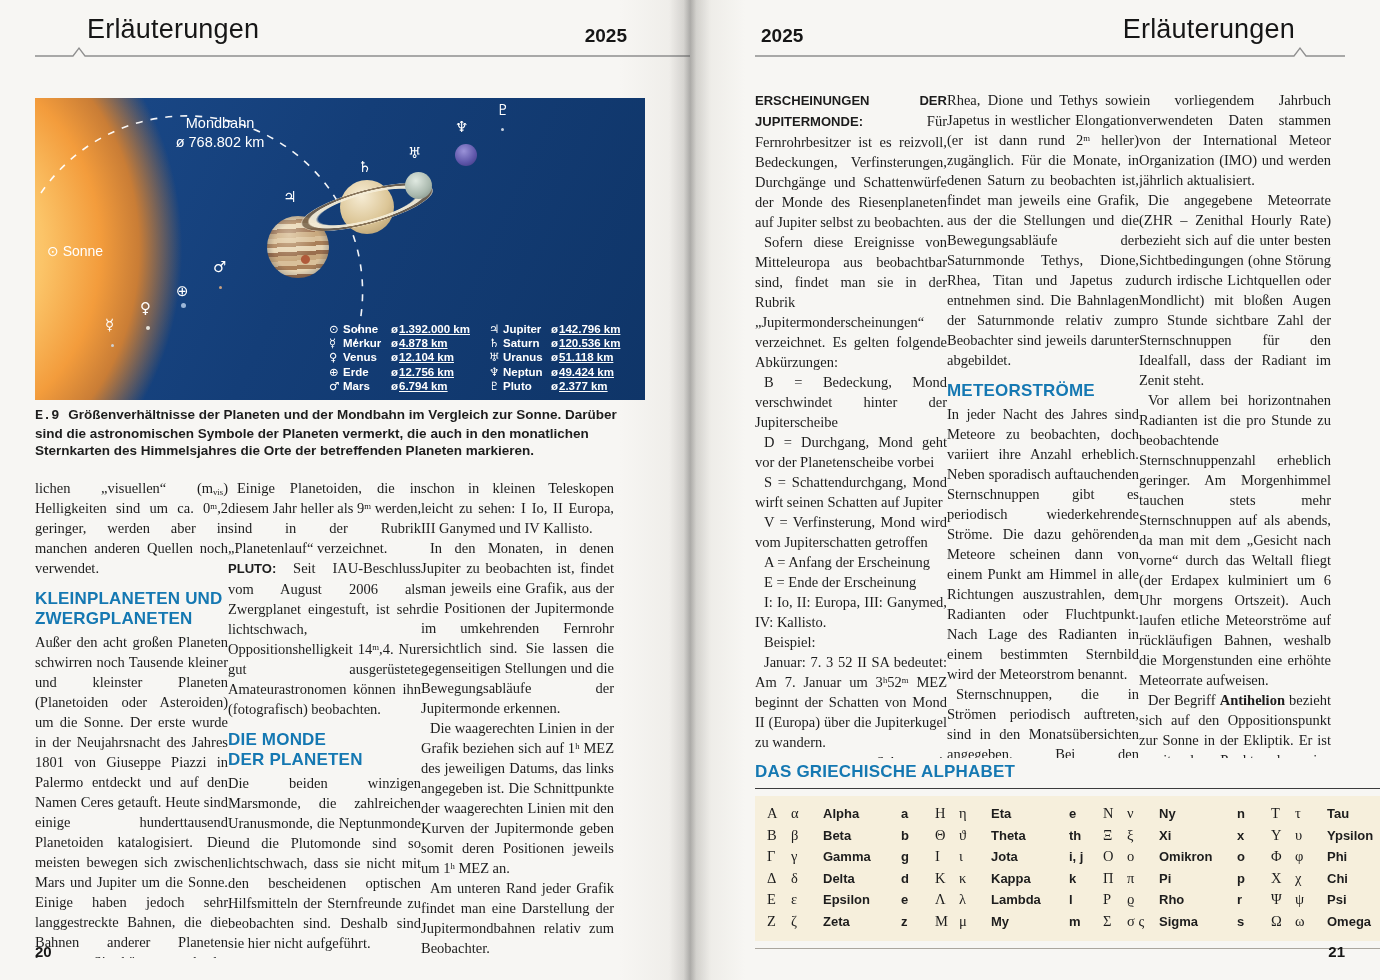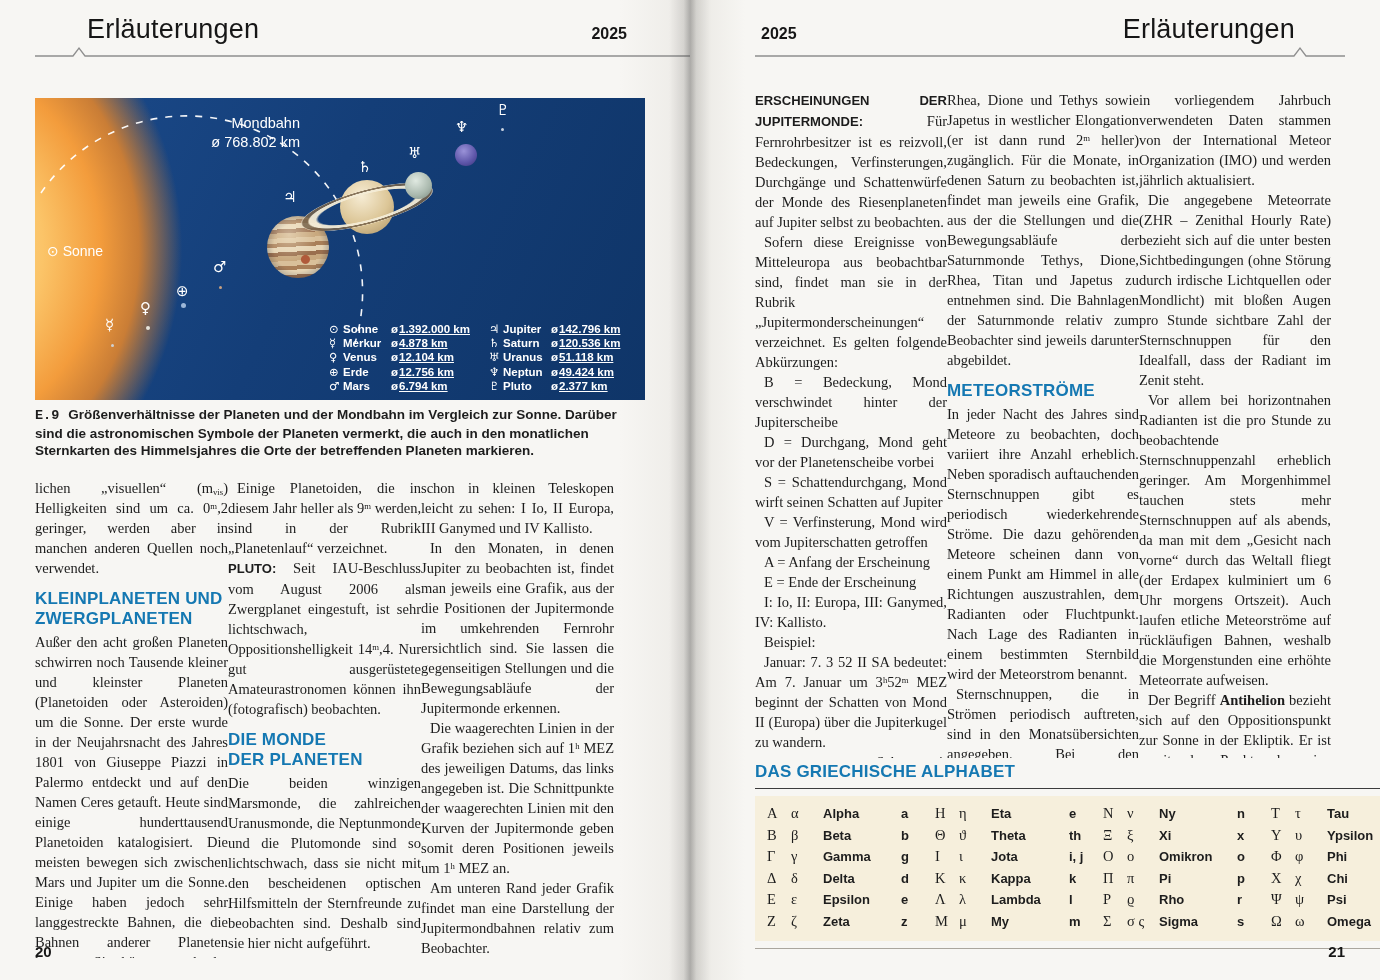--- a/index.html
+++ b/index.html
@@ -11,34 +11,34 @@
   .gutter{position:absolute;left:669px;top:0;width:42px;height:100%;pointer-events:none;
           background:linear-gradient(90deg,rgba(0,0,0,0) 0%,rgba(0,0,0,.10) 35%,rgba(70,70,70,.38) 50%,rgba(0,0,0,.10) 65%,rgba(0,0,0,0) 100%);}
 
   
   .hdr{position:absolute;top:8px;height:50px;}
   .hdr-left{left:35px;width:665px;}
   .hdr-right{left:65px;width:590px;}
   .hdr-title{position:absolute;top:6px;font-family:"Liberation Sans","DejaVu Sans",sans-serif;font-size:27px;color:#161616;letter-spacing:.2px;}
   .hdr-left .hdr-title{left:52px;}
   .hdr-right .hdr-title{right:50px;}
-  .hdr-year{position:absolute;top:17px;font-family:"Liberation Sans","DejaVu Sans",sans-serif;font-weight:bold;font-size:16px;color:#161616;}
+  .hdr-year{position:absolute;top:17px;font-family:"Liberation Sans","DejaVu Sans",sans-serif;font-weight:bold;font-size:19px;color:#161616;}
   .hdr-left .hdr-year{right:73px;}
   .hdr-right .hdr-year{left:6px;}
   .hdr-rule{position:absolute;left:0;top:38px;}
 
   
   .fig{position:absolute;left:35px;top:98px;width:610px;height:302px;overflow:hidden;
        background:linear-gradient(115deg,#1b4a8a 0%,#143e78 45%,#0f3568 100%);}
   .sun{position:absolute;left:0;top:0;width:160px;height:100%;
        background:radial-gradient(ellipse 150% 92% at -58% 50%,#ffe2a6 0%,#fbc468 42%,#f39c3c 66%,#c97d36 82%,rgba(40,70,120,0) 100%);}
   .arc{position:absolute;left:0;top:0;}
   .figtext{position:absolute;font-family:"Liberation Sans","DejaVu Sans",sans-serif;color:#fff;}
   .mondbahn{left:105px;top:16px;width:160px;text-align:center;font-size:14.5px;line-height:19px;}
-  .mondbahn span{display:block;text-align:right;}
+  .mondbahn span{display:block;}
   .sonne{left:12px;top:145px;font-size:14px;}
   .planet{position:absolute;border-radius:50%;}
   .jupiter{left:232px;top:118px;width:62px;height:62px;
     background:radial-gradient(circle 5px at 62% 70%,#b05a3a 0 4px,rgba(0,0,0,0) 5px),
       radial-gradient(circle at 36% 30%,rgba(255,246,226,.45),rgba(0,0,0,0) 46%),
       radial-gradient(circle at 50% 50%,rgba(0,0,0,0) 55%,rgba(10,25,50,.55) 100%),
       repeating-linear-gradient(177deg,#d9c09a 0 5px,#a97f58 5px 9px,#e6d4b4 9px 14px,#9a6f4e 14px 18px,#c8a87e 18px 23px);}
   .saturnball{left:305px;top:82px;width:54px;height:54px;
     background:radial-gradient(circle at 40% 30%,#f6ecd4,#dcc697 55%,#a98f62 100%);}
   .rings{position:absolute;left:264px;top:92px;width:136px;height:34px;border-radius:50%;transform:rotate(-15deg);

